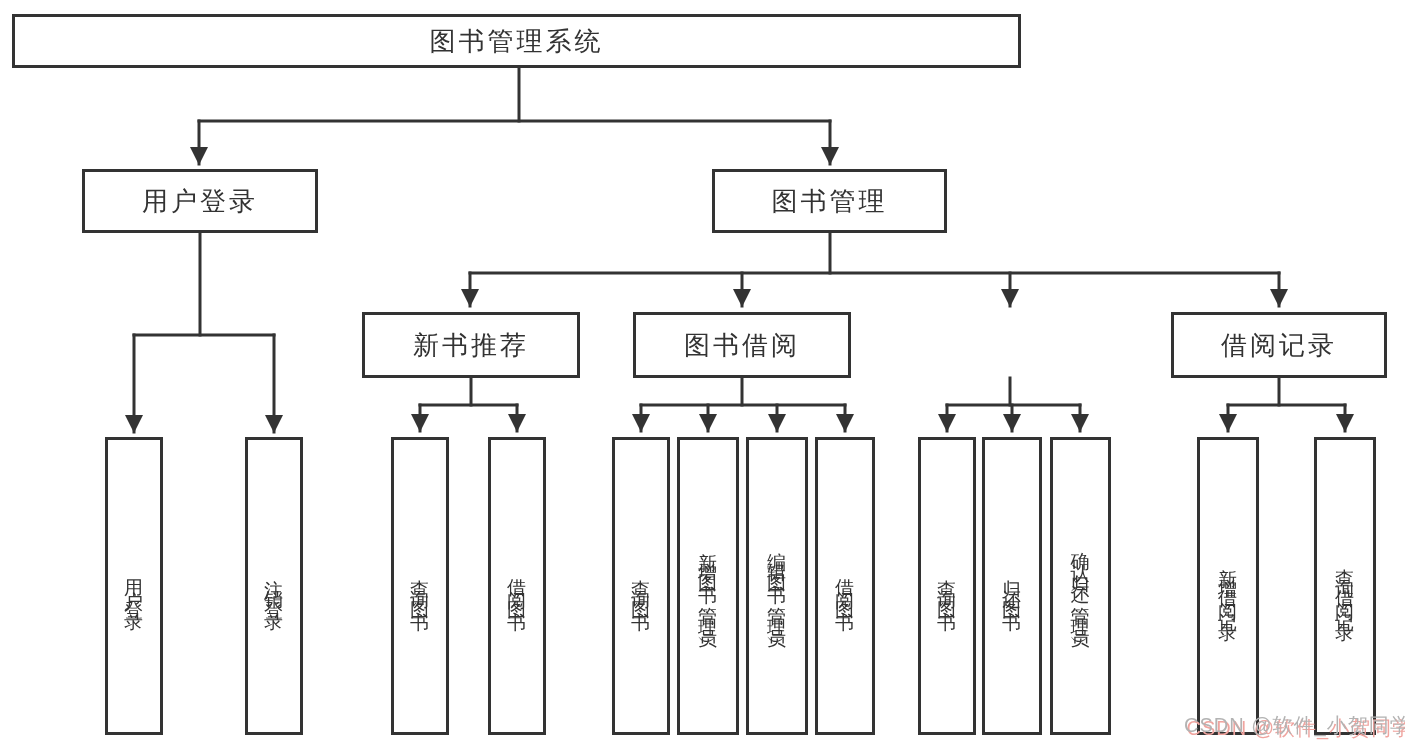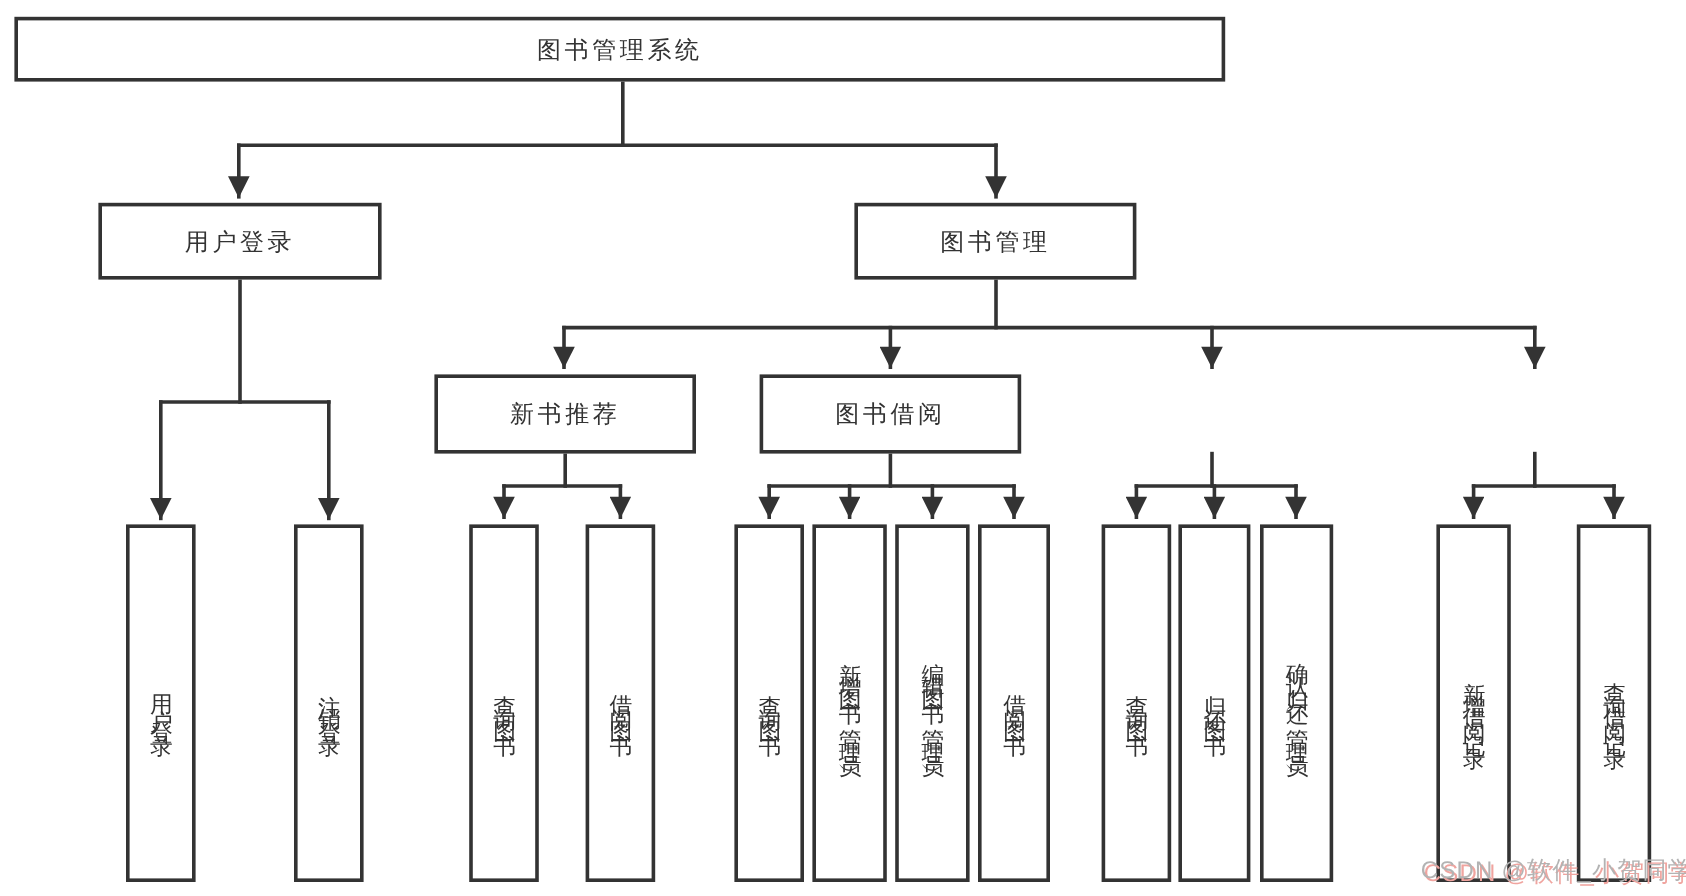--- a/index.html
+++ b/index.html
@@ -22,21 +22,21 @@
     box-sizing: border-box;
     border: 3px solid #333333;
     background: #ffffff;
     color: #333333;
     display: flex;
     align-items: center;
     justify-content: center;
     z-index: 2;
   }
   .hbox {
-    font-size: 20px;
+    font-size: 26px;
     letter-spacing: 3px;
     white-space: nowrap;
   }
   .vbox {
     top: 437px;
     height: 298px;
     writing-mode: vertical-rl;
     text-orientation: mixed;
     font-size: 19px;
     letter-spacing: 11px;
@@ -109,20 +109,21 @@
     </g>
   </svg>
 
   <div class="box hbox" style="left:12px; top:14px; width:1009px; height:54px;">图书管理系统</div>
 
   <div class="box hbox" style="left:82px; top:169px; width:236px; height:64px;">用户登录</div>
   <div class="box hbox" style="left:712px; top:169px; width:235px; height:64px;">图书管理</div>
 
   <div class="box hbox" style="left:633px; top:312px; width:218px; height:66px;">图书借阅</div>
   <div class="box hbox" style="left:362px; top:312px; width:218px; height:66px;">新书推荐</div>
+  <div class="box hbox" style="left:1171px; top:312px; width:216px; height:66px;">借阅记录</div>
 
   <div class="box vbox" style="left:105px; width:58px;">用户登录</div>
   <div class="box vbox" style="left:245px; width:58px;">注销登录</div>
 
   <div class="box vbox" style="left:391px; width:58px;">查询图书</div>
   <div class="box vbox" style="left:488px; width:58px;">借阅图书</div>
 
   <div class="box vbox" style="left:612px; width:58px;">查询图书</div>
   <div class="box vbox" style="left:677px; width:62px;">新增图书（管理员）</div>
   <div class="box vbox" style="left:746px; width:62px;">编辑图书（管理员）</div>

